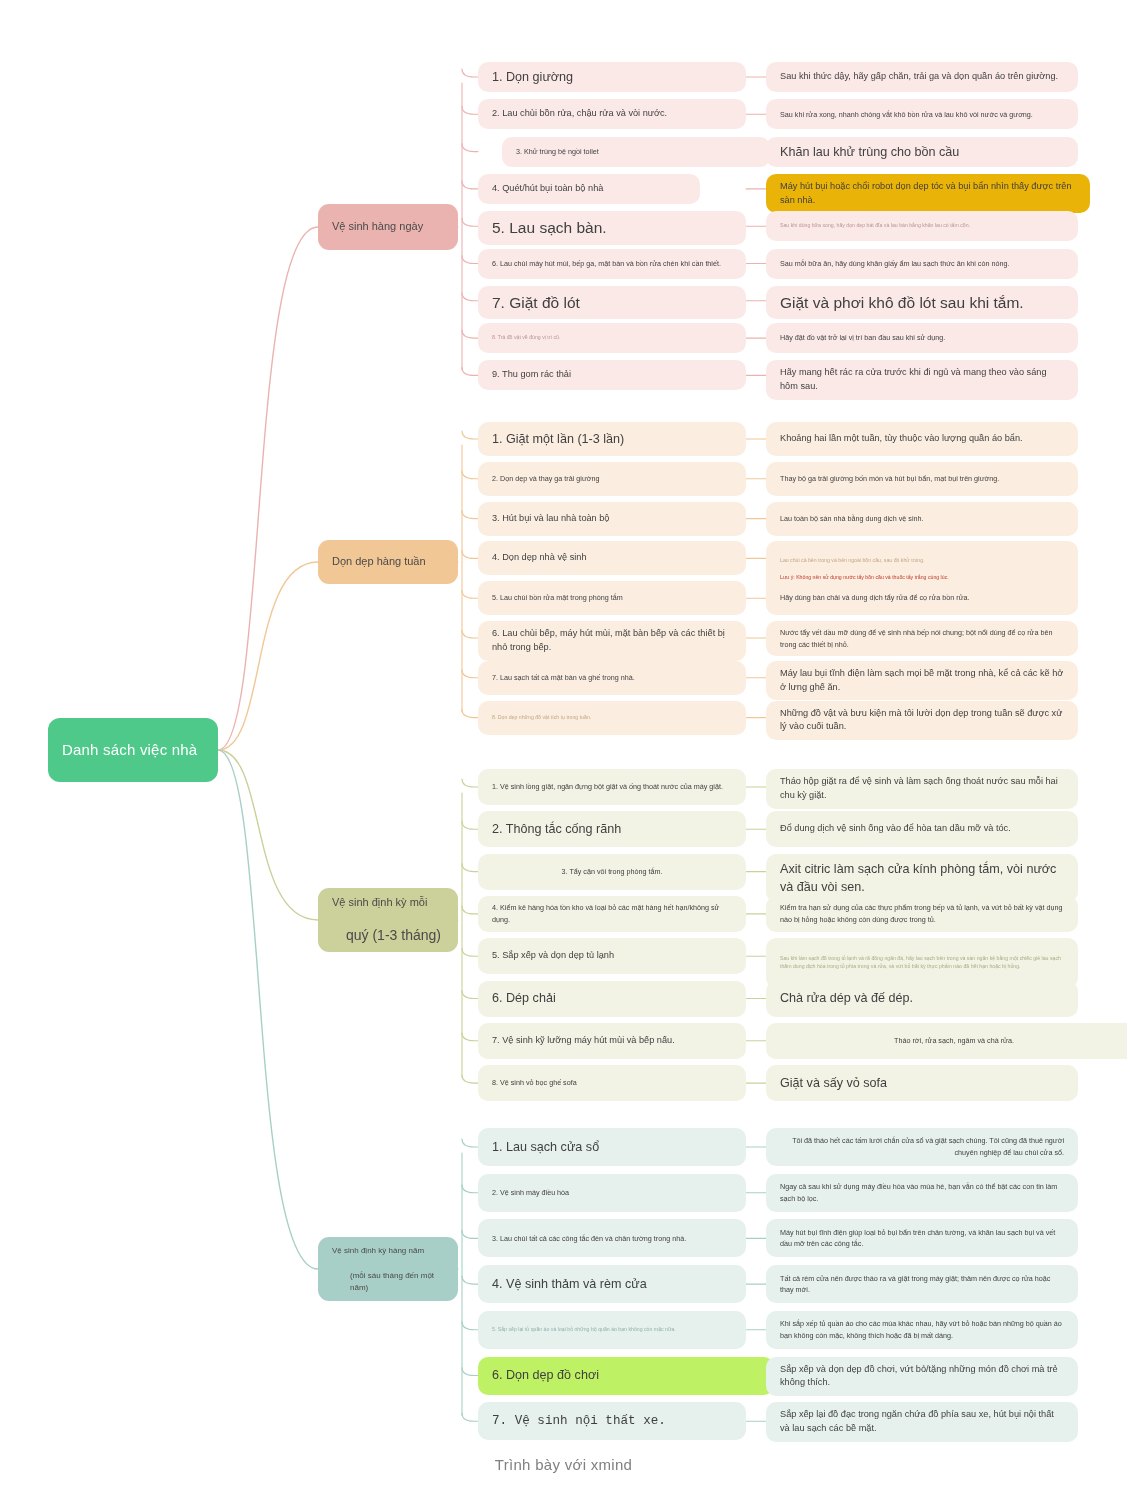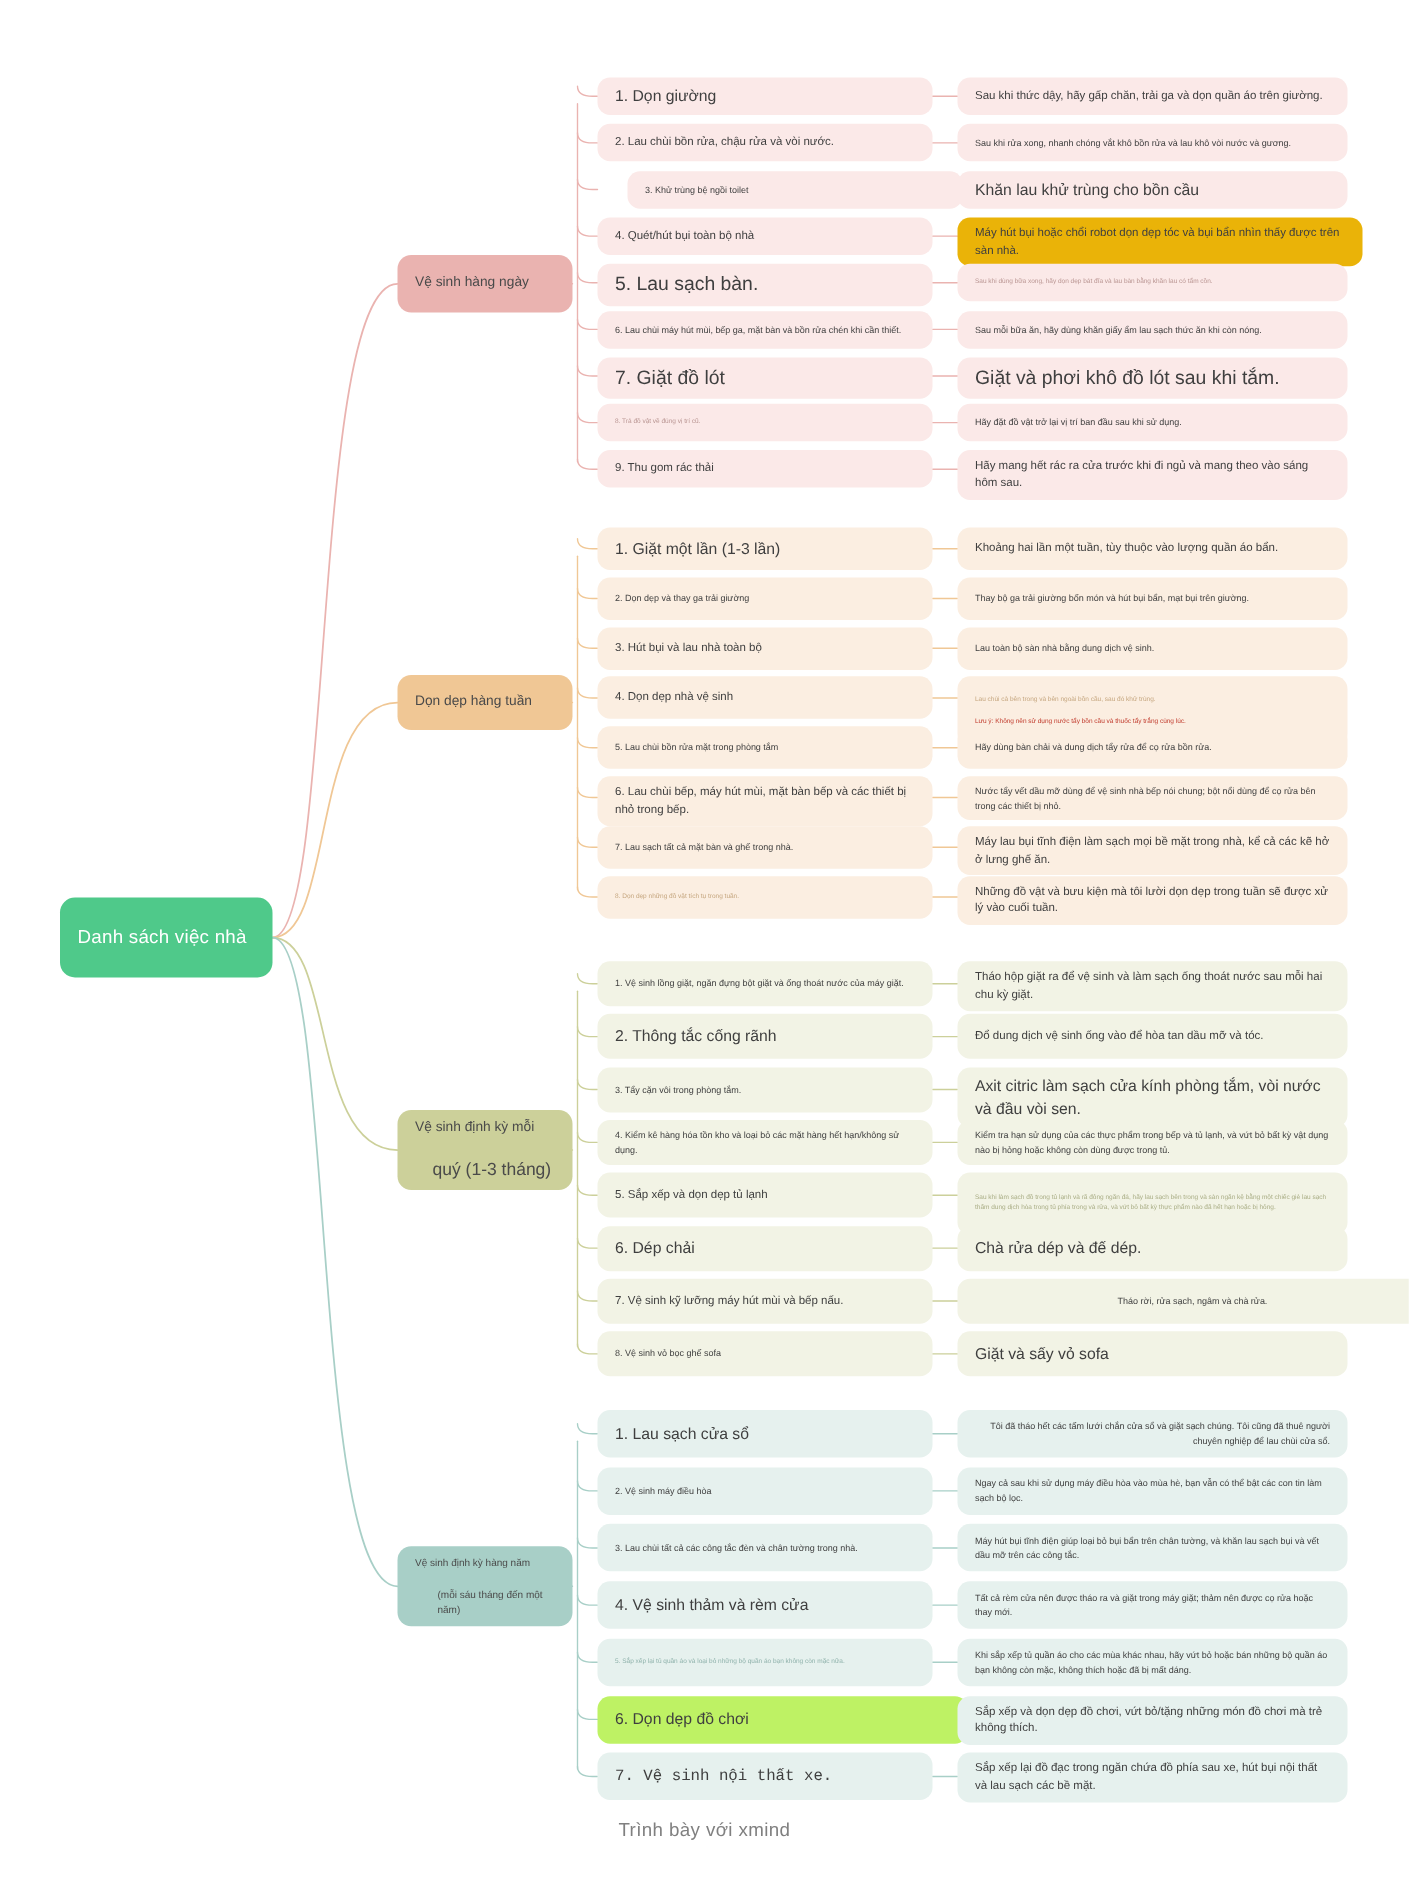--- a/index.html
+++ b/index.html
@@ -213,21 +213,21 @@
       </div>
       <div class="node leaf t-daily sm" style="left: 766px; top: 99.3px; width: 312px; min-height: 30px; background: rgb(251, 233, 232);">
         <span>Sau khi rửa xong, nhanh chóng vắt khô bồn rửa và lau khô vòi nước và gương.</span>
       </div>
       <div class="node leaf t-daily sm" style="left: 478px; top: 136.6px; width: 268px; min-height: 30px; background: rgb(251, 233, 232); margin-left: 24px;">
         <span>3. Khử trùng bệ ngồi toilet</span>
       </div>
       <div class="node leaf t-daily lg" style="left: 766px; top: 136.6px; width: 312px; min-height: 30px; background: rgb(251, 233, 232);">
         <span>Khăn lau khử trùng cho bồn cầu</span>
       </div>
-      <div class="node leaf t-daily md" style="left: 478px; top: 173.9px; width: 268px; min-height: 30px; background: rgb(251, 233, 232);">
+      <div class="node leaf t-daily md" style="left: 478px; top: 173.9px; width: 222px; min-height: 30px; background: rgb(251, 233, 232);">
         <span>4. Quét/hút bụi toàn bộ nhà</span>
       </div>
       <div class="node leaf t-daily md" style="left: 766px; top: 173.9px; width: 324px; min-height: 30px; background: #eab308;">
         <span>Máy hút bụi hoặc chổi robot dọn dẹp tóc và bụi bẩn nhìn thấy được trên sàn nhà.</span>
       </div>
       <div class="node leaf t-daily xl" style="left: 478px; top: 211.2px; width: 268px; min-height: 30px; background: rgb(251, 233, 232);">
         <span>5. Lau sạch bàn.</span>
       </div>
       <div class="node leaf t-daily xs" style="left: 766px; top: 211.2px; width: 312px; min-height: 30px; background: rgb(251, 233, 232);">
         <span class="muted-d">Sau khi dùng bữa xong, hãy dọn dẹp bát đĩa và lau bàn bằng khăn lau có tẩm cồn.</span>
@@ -317,21 +317,21 @@
       </div>
       <div class="node leaf t-quarter md" style="left: 766px; top: 769px; width: 312px; min-height: 36px; background: rgb(242, 243, 229);">
         <span>Tháo hộp giặt ra để vệ sinh và làm sạch ống thoát nước sau mỗi hai chu kỳ giặt.</span>
       </div>
       <div class="node leaf t-quarter lg" style="left: 478px; top: 811.3px; width: 268px; min-height: 36px; background: rgb(242, 243, 229);">
         <span>2. Thông tắc cống rãnh</span>
       </div>
       <div class="node leaf t-quarter md" style="left: 766px; top: 811.3px; width: 312px; min-height: 36px; background: rgb(242, 243, 229);">
         <span>Đổ dung dịch vệ sinh ống vào để hòa tan dầu mỡ và tóc.</span>
       </div>
-      <div class="node leaf t-quarter sm" style="left: 478px; top: 853.6px; width: 268px; min-height: 36px; background: rgb(242, 243, 229);">
+      <div class="node leaf t-quarter sm" style="left: 478px; top: 853.6px; width: 268px; min-height: 36px; background: rgb(242, 243, 229); align-items: center;">
         <span>3. Tẩy cặn vôi trong phòng tắm.</span>
       </div>
       <div class="node leaf t-quarter lg" style="left: 766px; top: 853.6px; width: 312px; min-height: 36px; background: rgb(242, 243, 229);">
         <span>Axit citric làm sạch cửa kính phòng tắm, vòi nước và đầu vòi sen.</span>
       </div>
       <div class="node leaf t-quarter sm" style="left: 478px; top: 895.9px; width: 268px; min-height: 36px; background: rgb(242, 243, 229);">
         <span>4. Kiểm kê hàng hóa tồn kho và loại bỏ các mặt hàng hết hạn/không sử dụng.</span>
       </div>
       <div class="node leaf t-quarter sm" style="left: 766px; top: 895.9px; width: 312px; min-height: 36px; background: rgb(242, 243, 229);">
         <span>Kiểm tra hạn sử dụng của các thực phẩm trong bếp và tủ lạnh, và vứt bỏ bất kỳ vật dụng nào bị hỏng hoặc không còn dùng được trong tủ.</span>

